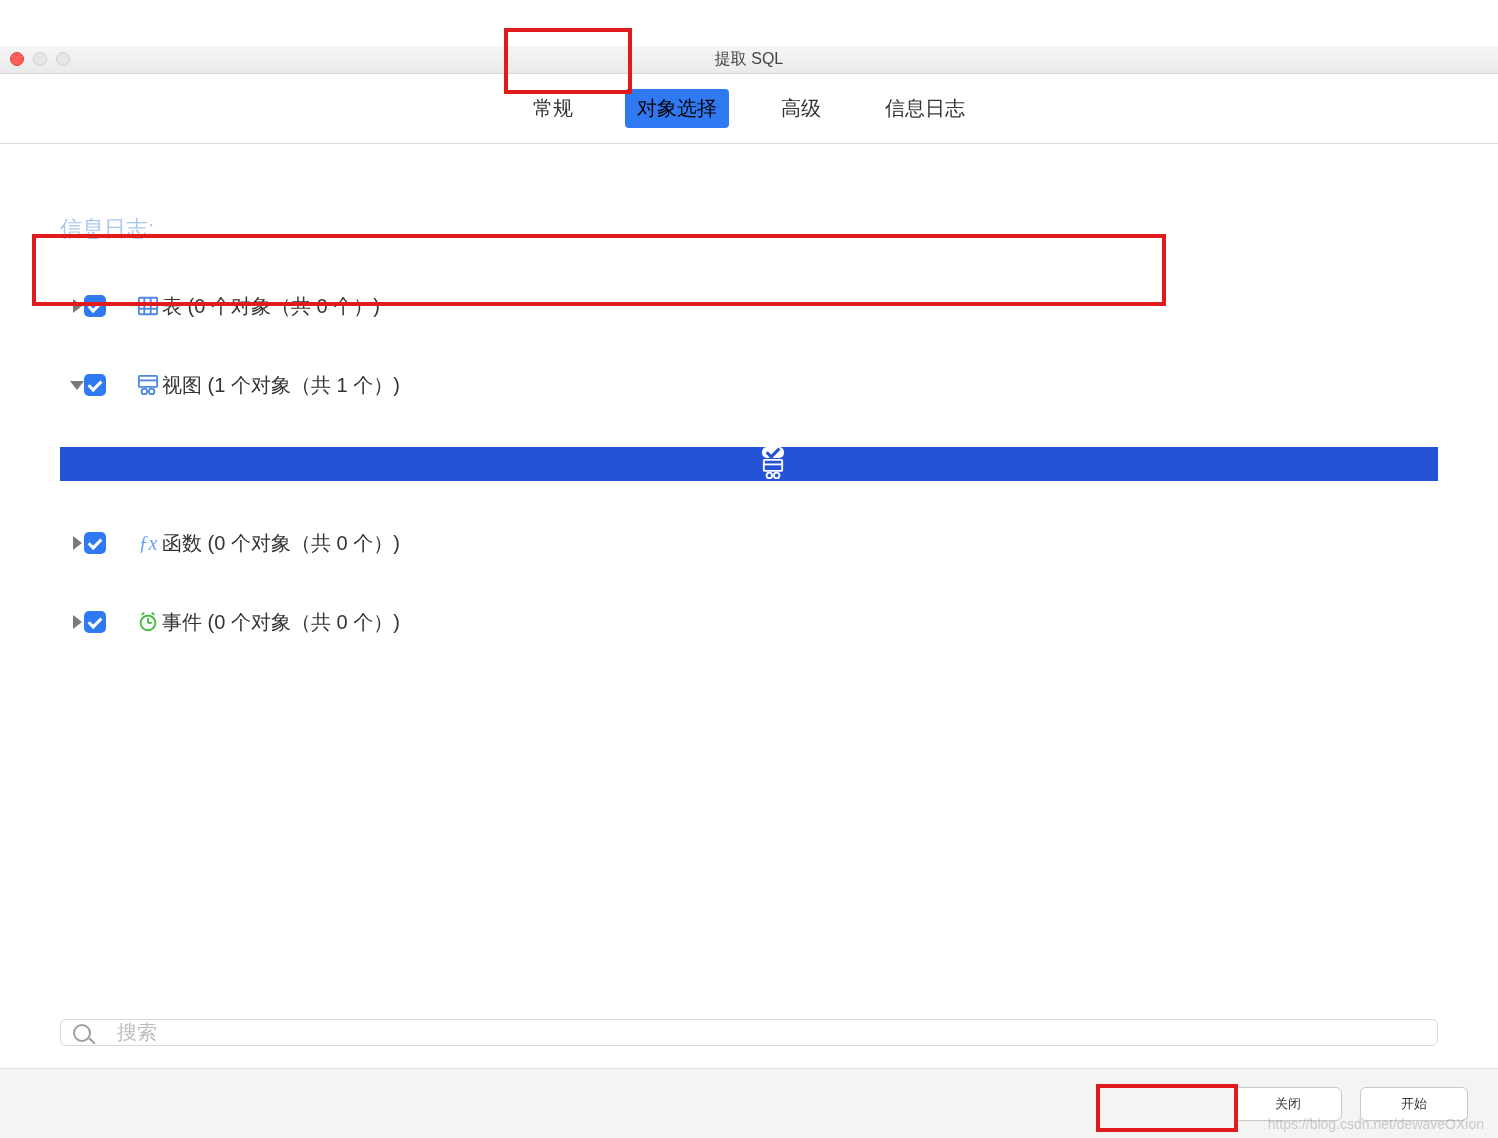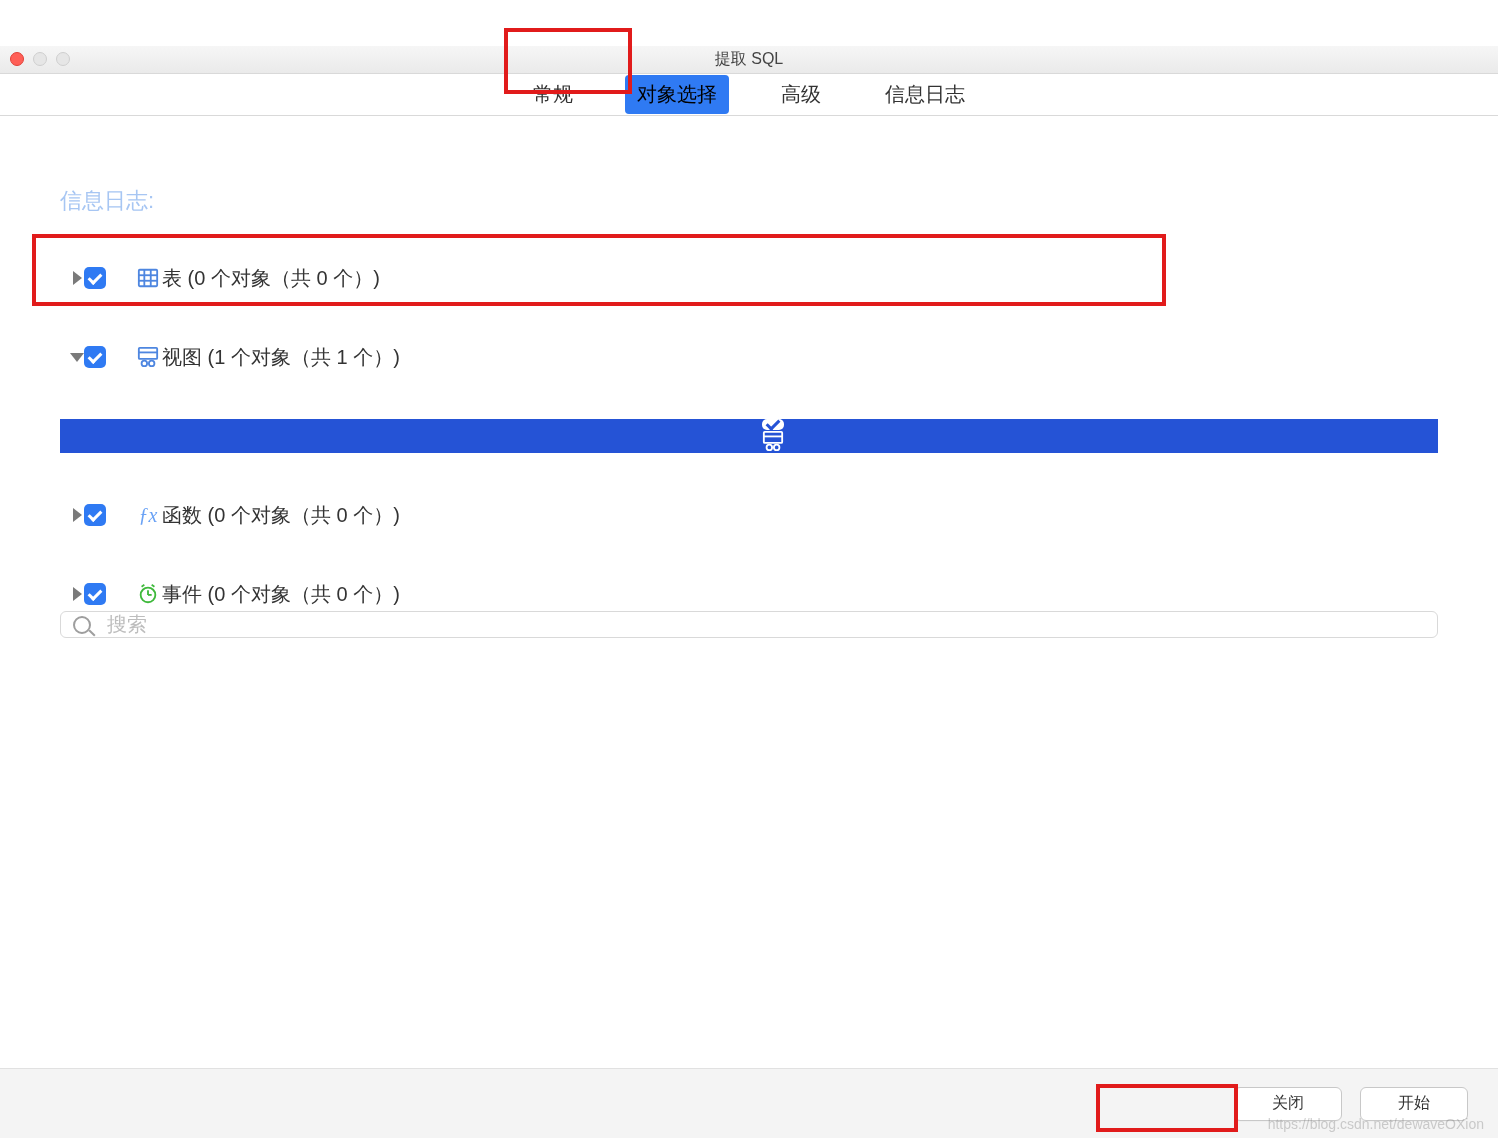--- a/index.html
+++ b/index.html
@@ -11,21 +11,21 @@
     display:flex; align-items:center; justify-content:center;
     font-size:16px; color:#444;margin-top:46px;
   }
   .traffic { position:absolute; left:10px; top:6px; display:flex; gap:9px; }
   .traffic span { width:14px; height:14px; border-radius:50%; display:inline-block; }
   .t-close { background:#ff5f57; border:1px solid #e04138; }
   .t-min   { background:#e6e6e6; border:1px solid #cfcfcf; }
   .t-max   { background:#e6e6e6; border:1px solid #cfcfcf; }
   
   .tabbar {
-    height:42px; background:#fff; border-bottom:1px solid #d9d9d9;
+    height:70px; background:#fff; border-bottom:1px solid #d9d9d9;
     display:flex; align-items:center; justify-content:center; gap:40px;
     font-size:20px; color:#333;
   }
   .tab { padding:6px 12px; cursor:default; }
   .tab.active { background:#2f7af3; color:#000000; border-radius:4px; }
   
   .content { padding:70px 60px 0 60px; position:relative; height:calc(100% - 28px - 58px - 70px); }
   .section-title { color:#a7c6f3; font-size:22px; margin-bottom:26px; font-weight:500; padding-left:-4px; }
   .tree { font-size:20px; color:#333; }
   .row {
@@ -46,38 +46,39 @@
     content:""; width:5px; height:10px; border:solid #fff; border-width:0 3px 3px 0;
     transform:rotate(45deg); display:block; margin-top:-2px;
   }
   .icon-cell { width:28px; display:inline-flex; align-items:center; justify-content:center; }
   .label { white-space:nowrap; }
   .spacer-top { width:28px; } 
   .indent-1 { padding-left:48px;flex-direction:column; }
   .ic-fx   { color:#6aa2f5; font-style:italic; font-family:serif; font-size:20px;}
   
   .search-row {
+    margin-top:380px;
     display:flex; align-items:center;
     border:1px solid #d9d9d9; border-radius:6px; height:27px;
-    padding:0 12px; gap:16px; color:#bdbdbd; font-size:20px;
+    padding:0 12px; gap:26px; color:#bdbdbd; font-size:20px;
     width: calc(100%);
   }
   .mag { width:18px; height:18px; border:2px solid #9e9e9e; border-radius:50%; position:relative; }
   .mag::after { content:""; position:absolute; width:8px; height:2px; background:#9e9e9e; transform:rotate(45deg); right:-7px; bottom:-2px; }
   .search-input { border:none; outline:none; font-size:20px; color:#333; flex:1; background:transparent; }
   .search-input::placeholder { color:#bdbdbd; }
   
   .footer {
     position:absolute; bottom:0; left:0; right:0; height:70px;
     background:#f4f4f4; border-top:1px solid #e1e1e1;
     display:flex; align-items:center; justify-content:flex-end; padding-right:30px; gap:18px;
   }
   .btn {
     min-width:108px; height:34px; background:#fff; border:1px solid #c8c8c8;
-    border-radius:6px; font-size:16px; color:#333; display:flex; align-items:center;
+    border-radius:6px; font-size:13px; color:#333; display:flex; align-items:center;
     justify-content:center; box-shadow:0 1px 0 rgba(0,0,0,0.02);
   }
   
   .hl { position:absolute; border:4px solid #e11b1b; pointer-events:none; }
   .hl-tab   { left:504px; top:28px; width:128px; height:66px; }
   .hl-view  { left:32px; top:234px; width:1134px; height:72px; }
   .hl-start { left:1096px; top:1084px; width:142px; height:48px; }
   .watermark {
     position:absolute; right:14px; bottom:6px; font-size:14px; color:rgba(120,120,120,0.35);
   }

